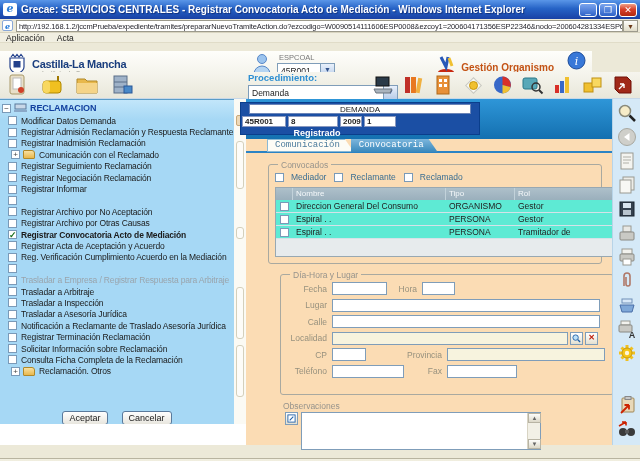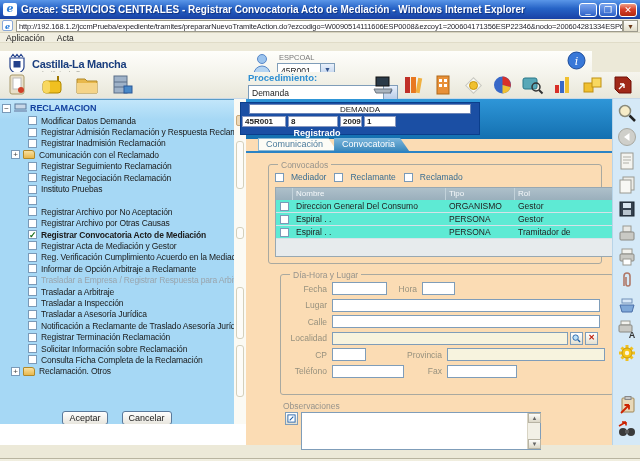--- a/index.html
+++ b/index.html
@@ -68,21 +68,21 @@
   
   .sidebar { position:absolute; left:0; top:0; width:234px; height:325px;
     background:linear-gradient(180deg,#C2E6FA 0%,#A6D8F5 6%,#A6D8F5 100%);
     border-top:1px solid #5A9CC8; overflow:hidden; }
   .tree-root { display:flex; align-items:center; height:12px; margin:2px 0 1px 2px; }
   .pm { width:9px; height:9px; border:1px solid #7A9AB8; background:#fff; font-size:8px; line-height:7px;
     text-align:center; color:#444; flex:none; }
   .rooticon { margin:0 3px; }
   .rootlabel { font-size:9px; font-weight:bold; color:#123F9E; letter-spacing:-0.1px; }
   .tree { margin-top:1px; }
-  .titem { display:flex; align-items:center; height:11.4px; padding-left:28px; white-space:nowrap; overflow:hidden; }
+  .titem { display:flex; align-items:center; height:11.4px; padding-left:8px; white-space:nowrap; overflow:hidden; }
   .titem.folder { padding-left:11px; }
   .cb { width:9px; height:9px; border:1px solid #7A9AB8; background:#fff; flex:none; margin-right:4px;
     font-size:9px; line-height:8px; text-align:center; color:#1A6E1A; font-weight:bold; }
   .titem.checked .cb::after { content:"\2713"; }
   .titem .lbl { font-size:8.5px; color:#1A1A1A; letter-spacing:-0.15px; }
   .titem.checked .lbl { font-weight:bold; }
   .titem.disabled .lbl { color:#9AA4AC; }
   .fold { width:12px; height:9px; background:linear-gradient(#F8E0A0,#E8B84C); border:1px solid #B08828;
     border-radius:1px 3px 1px 1px; flex:none; margin:0 4px 0 3px; }
   .tree-buttons { position:absolute; left:0; top:311px; width:234px; display:flex; gap:14px; justify-content:center; }
@@ -102,21 +102,21 @@
     background:linear-gradient(180deg,#2E96D8,#1470B0); }
   .exp-panel { position:absolute; left:-6px; top:3px; width:240px; height:33px;
     background:#1B4FA4; border:1px solid #0A3E8C; }
   .exp-title { margin:1px 8px 0 8px; background:#fff; border:1px solid #6A84B8; height:10px;
     text-align:center; font-size:8px; line-height:9px; color:#222; }
   .exp-cells { display:flex; gap:2px; margin:2px 0 0 1px; }
   .exp-cell { background:#fff; border:1px solid #8898C0; height:11px; line-height:10px;
     font-size:8px; font-weight:bold; color:#222; padding-left:2px; }
   .exp-status { width:152px; text-align:center; font-size:9px; font-weight:bold; color:#fff; margin-top:1px; }
   .tabsrow { position:absolute; left:0; top:40px; width:366px; height:14px; background:#FBDCB4;
-    border-bottom:2px solid #2B83C4; display:flex; align-items:flex-end; padding-left:12px; }
+    border-bottom:2px solid #2B83C4; display:flex; align-items:flex-start; padding-left:21px;font-family:Liberation Mono, monospace; }
   .tab { height:13px; line-height:13px; padding:0 14px 0 8px; font-size:9px;
     clip-path:polygon(0 0, calc(100% - 9px) 0, 100% 100%, 0 100%); }
   .tab.inactive { background:#FDFCF6; color:#4A7A9B; box-shadow:inset 0 0 0 1px #8AB8D4; }
   .tab.active { background:linear-gradient(180deg,#7CB6DC,#3A88BC); color:#fff; margin-left:-3px; }
   .content-body { position:absolute; left:0; top:56px; width:366px; height:290px; padding:9px 0 0 22px; }
 
   .fs { position:relative; border:1px solid #A9A9A0; border-radius:3px; width:334px; }
   .fs .legend { position:absolute; top:-5px; left:9px; background:#FBDCB4; padding:0 3px;
     font-size:8.5px; color:#96938C; }
   .fs1 { height:100px; margin-bottom:10px; }
@@ -217,20 +217,30 @@
           <path d="M2 22 a8 8 0 0 1 16 0 Z" fill="#B4D4F2" stroke="#5888C8"></path>
         </svg>
       </span>
       <span class="userlabels">
         <div class="usercode">ESPCOAL</div>
         <div class="xpselect">
           <span class="val">45R001</span>
           <span class="arrow">▼</span>
         </div>
       </span>
+    </div>
+    <div class="gestwrap">
+      <span>
+        <svg width="22" height="21" viewBox="0 0 22 21">
+          <ellipse cx="11" cy="17" rx="8" ry="3" fill="#C82810"></ellipse>
+          <path d="M6 2 l5 10 l2 -10" stroke="#2858B8" stroke-width="3" fill="none"></path>
+          <path d="M14 3 l3 8" stroke="#F0C030" stroke-width="3" fill="none"></path>
+        </svg>
+      </span>
+      <span class="gestlabel">Gestión Organismo</span>
     </div>
     <span class="infoico">
       <svg width="19" height="19" viewBox="0 0 19 19">
         <circle cx="9.5" cy="9.5" r="8.5" fill="#3878D8" stroke="#1A4A98"></circle>
         <text x="9.5" y="13.5" font-size="11" fill="#fff" font-family="DejaVu Serif, serif" font-style="italic" text-anchor="middle">i</text>
       </svg>
     </span>
   </div>
 
   <div class="toolbar">
@@ -370,48 +380,47 @@
         <div class="titem">
             <span class="cb"></span>
             <span class="lbl">Registrar Seguimiento Reclamación</span>
           </div>
         <div class="titem">
             <span class="cb"></span>
             <span class="lbl">Registrar Negociación Reclamación</span>
           </div>
         <div class="titem">
             <span class="cb"></span>
-            <span class="lbl">Instituto Pruebas</span>
+            <span class="lbl">Registrar Informar</span>
           </div>
         <div class="titem">
             <span class="cb"></span>
           </div>
         <div class="titem">
             <span class="cb"></span>
             <span class="lbl">Registrar Archivo por No Aceptación</span>
           </div>
         <div class="titem">
             <span class="cb"></span>
             <span class="lbl">Registrar Archivo por Otras Causas</span>
           </div>
         <div class="titem checked">
             <span class="cb"></span>
             <span class="lbl">Registrar Convocatoria Acto de Mediación</span>
           </div>
         <div class="titem">
             <span class="cb"></span>
-            <span class="lbl">Registrar Acta de Mediación y Gestor</span>
+            <span class="lbl">Registrar Acta de Aceptación y Acuerdo</span>
           </div>
         <div class="titem">
             <span class="cb"></span>
             <span class="lbl">Reg. Verificación Cumplimiento Acuerdo en la Mediación</span>
           </div>
         <div class="titem">
             <span class="cb"></span>
-            <span class="lbl">Informar de Opción Arbitraje a Reclamante</span>
           </div>
         <div class="titem disabled">
             <span class="cb"></span>
             <span class="lbl">Trasladar a Empresa / Registrar Respuesta para Arbitraje</span>
           </div>
         <div class="titem">
             <span class="cb"></span>
             <span class="lbl">Trasladar a Arbitraje</span>
           </div>
         <div class="titem">

